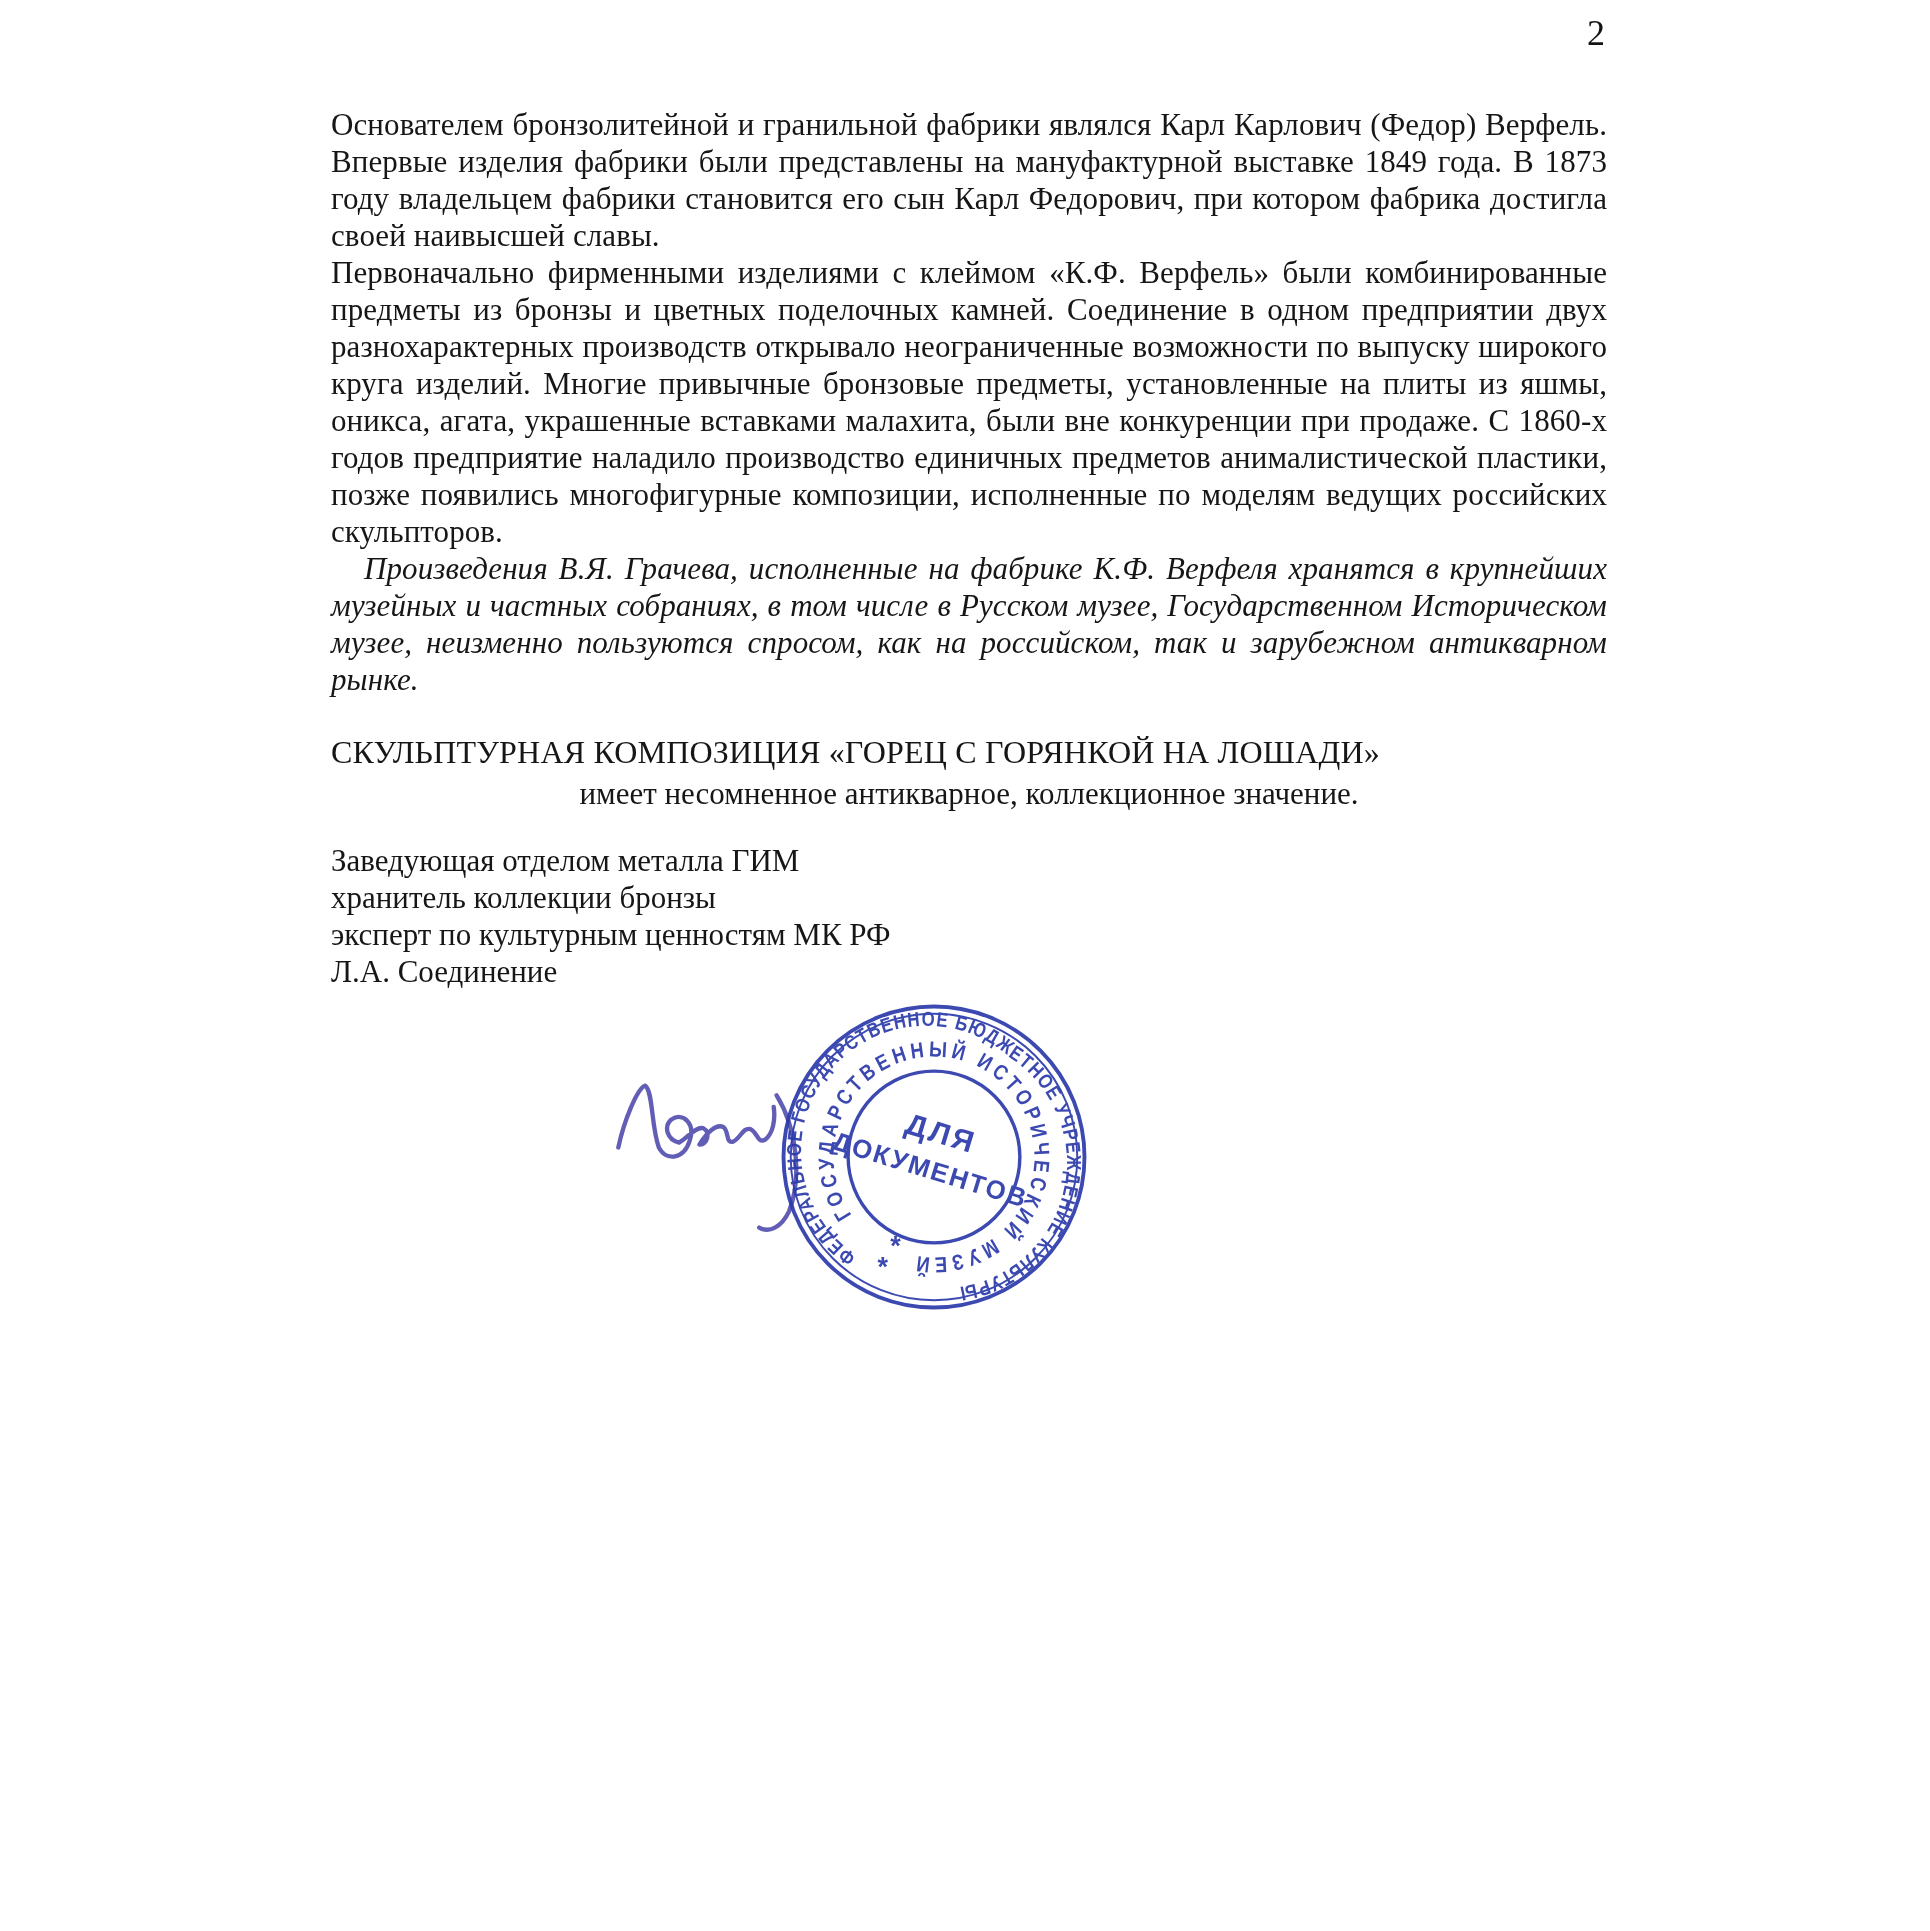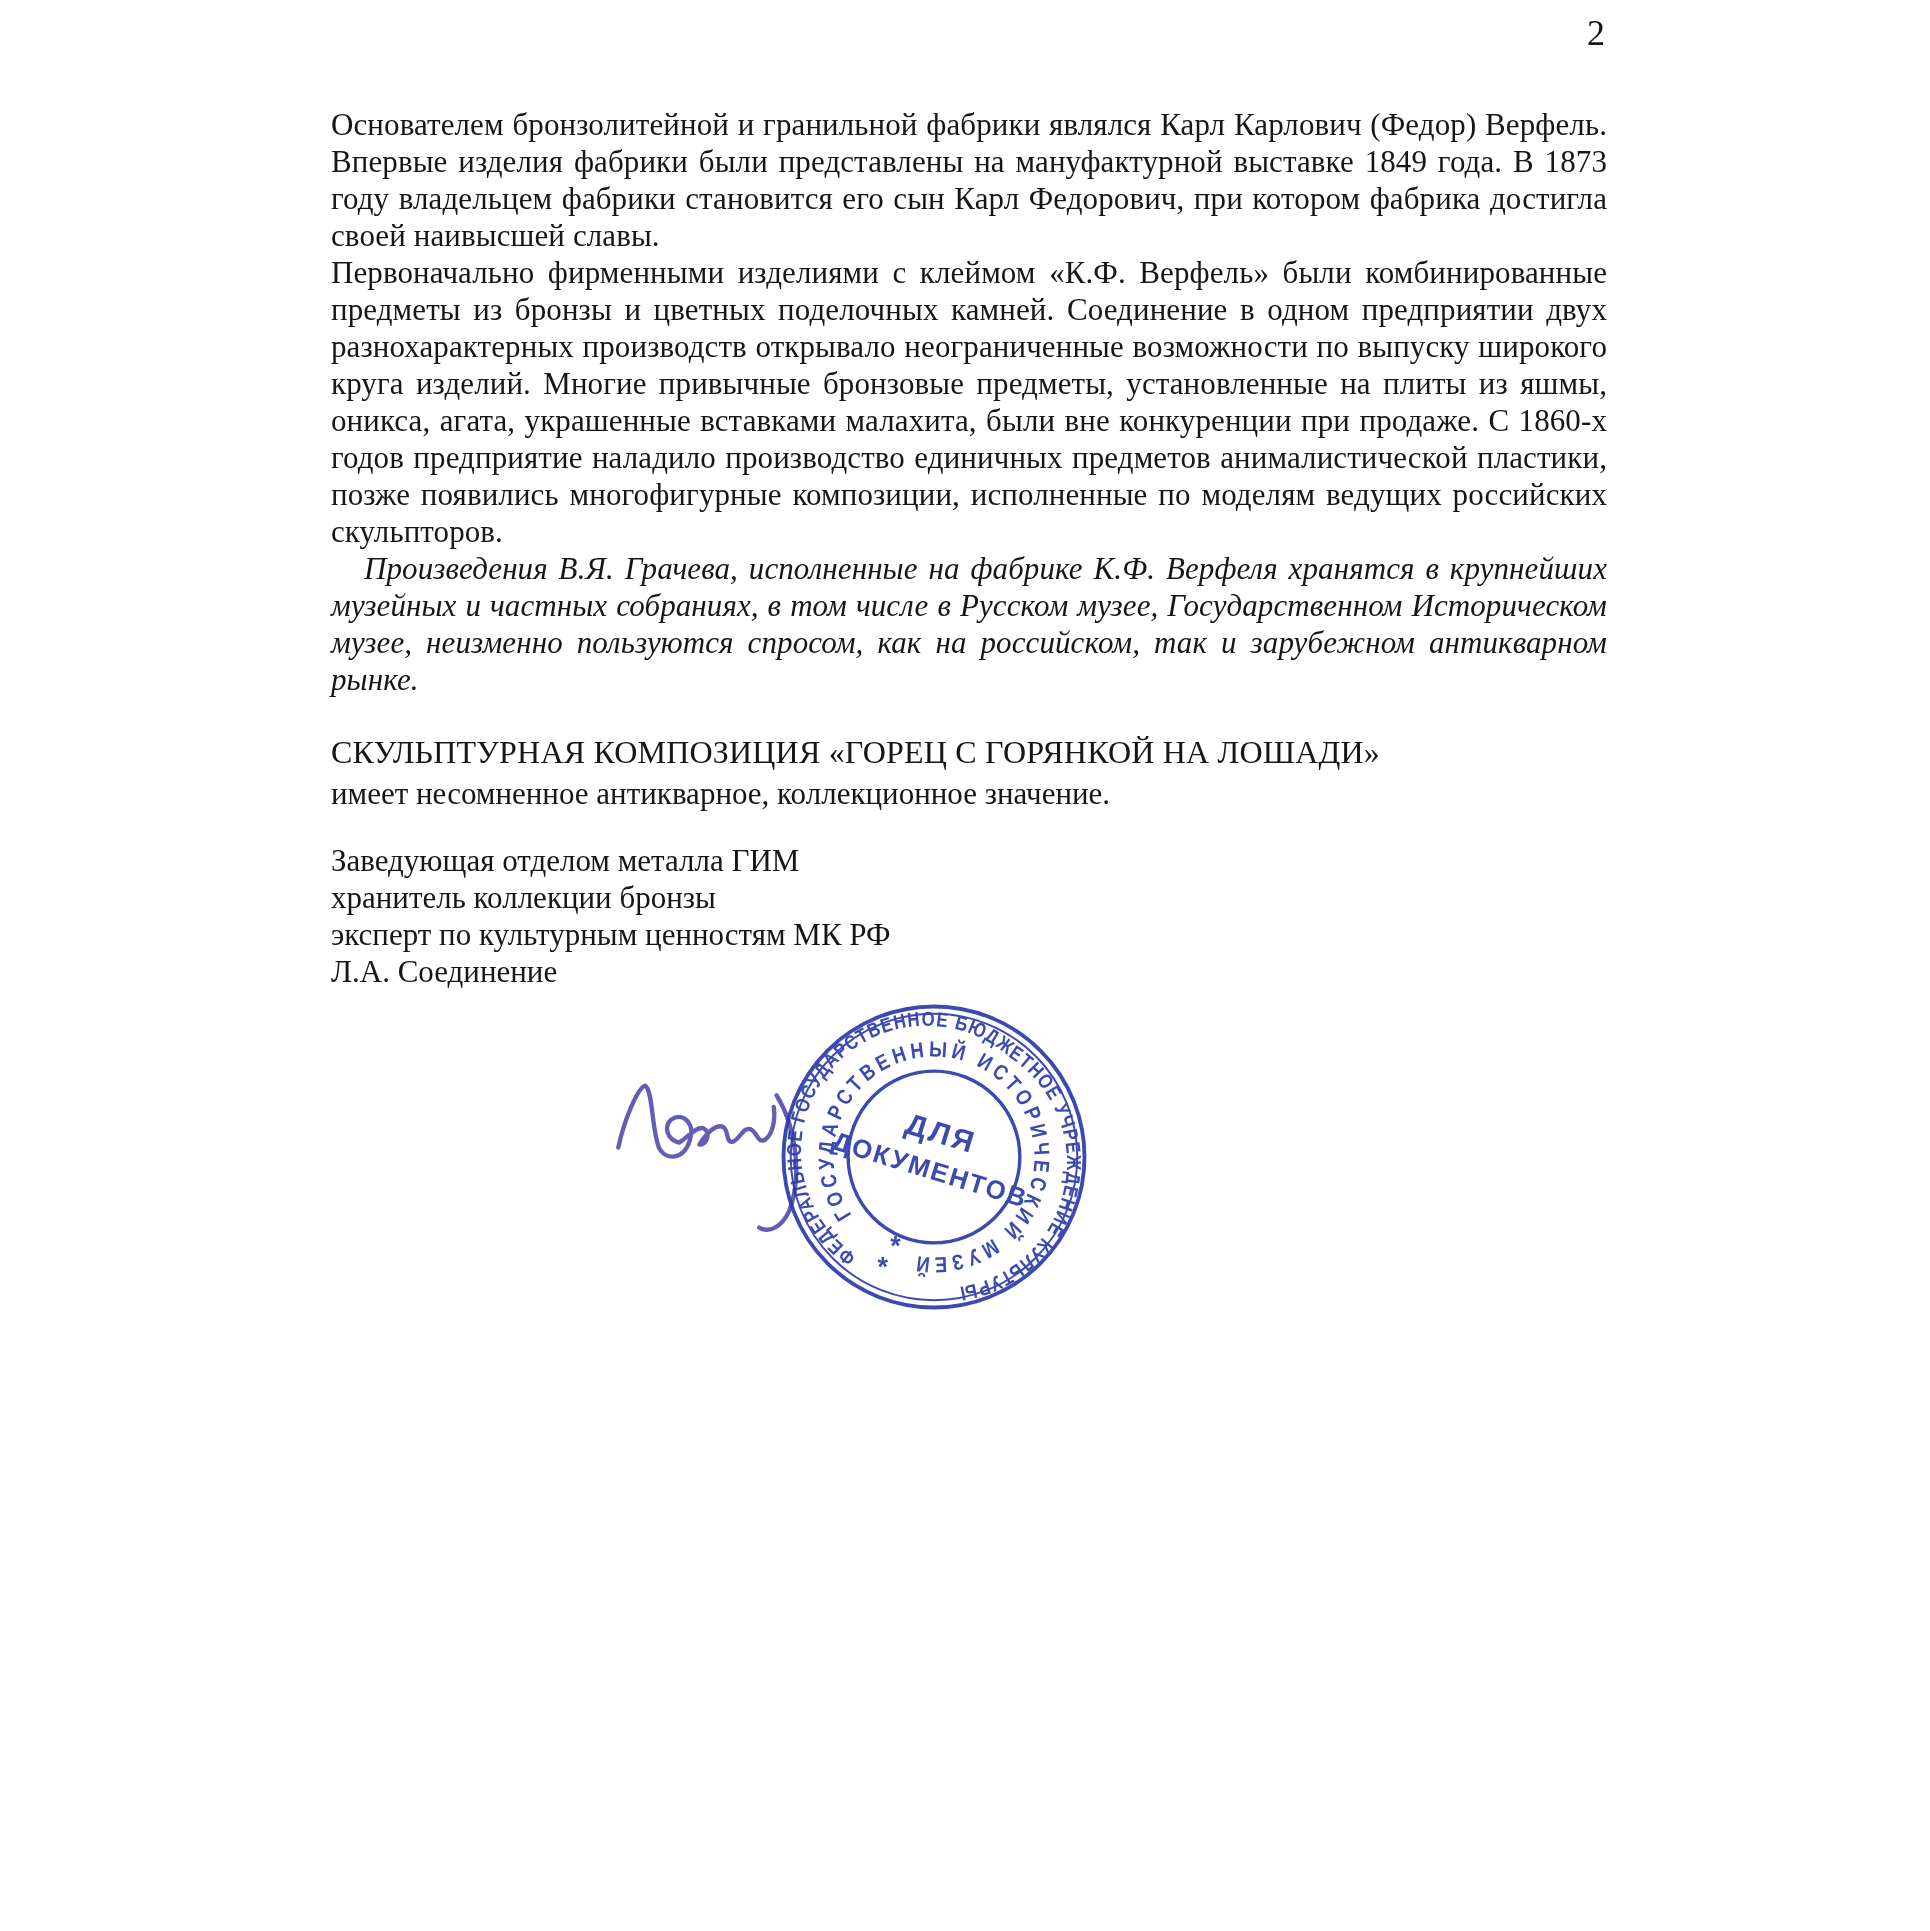--- a/index.html
+++ b/index.html
@@ -29,21 +29,21 @@
   }
   .content p.indent-sm{text-indent:17.4px;}
   .content p.indent-md{text-indent:33px;font-style:italic;}
   .conclusion-title{
     margin-top:33px;
     font-size:32px;line-height:43px;
     letter-spacing:0.2px;
     white-space:nowrap;
   }
   .conclusion-text{
-    font-size:31px;line-height:39px;
+    font-size:31px;line-height:39px;text-align:center;
   }
   .signatory{
     margin-top:29px;
     font-size:31px;line-height:37px;
   }
   .signatory div{white-space:nowrap;}
   
   .stamp{
     position:absolute;left:770px;top:993px;
     width:328px;height:328px;

